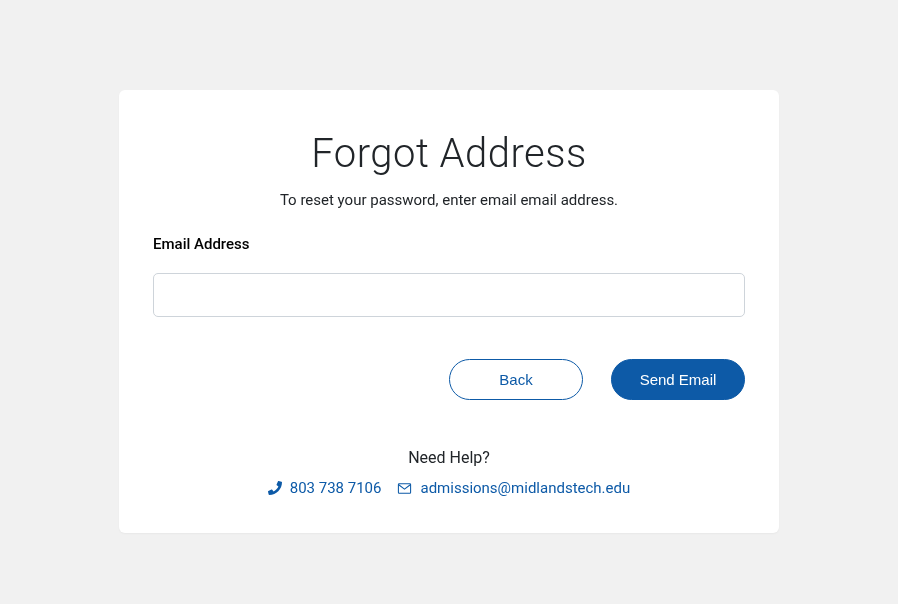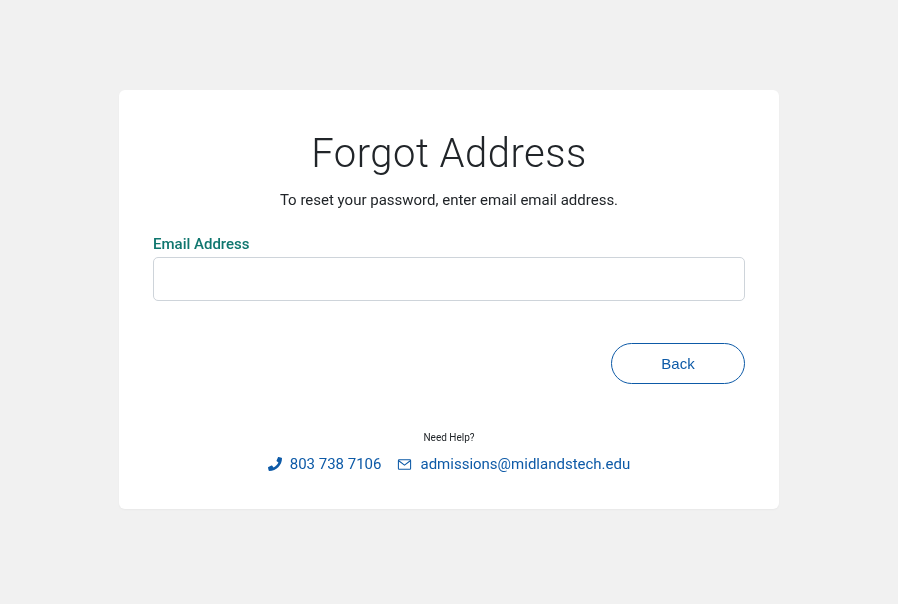--- a/index.html
+++ b/index.html
@@ -33,23 +33,23 @@
       letter-spacing: 0.5px;
     }
     .subtitle {
       font-size: 15px;
       color: #212529;
       text-align: center;
       margin-bottom: 26px;
     }
     .label {
       font-size: 15px;
-      color: #0f766e;
+      color: #000000;
       font-weight: 500;
-      margin-bottom: 4px;
+      margin-bottom: 20px;
       display: block;
     }
     .input {
       width: 100%;
       height: 44px;
       border: 1px solid #ced4da;
       border-radius: 5px;
       padding: 8px 12px;
       font-size: 15px;
       outline: none;
@@ -78,21 +78,21 @@
     .btn-primary {
       background: #0d5aa7;
       border: 1px solid #0d5aa7;
       color: #fff;
     }
     .help-section {
       margin-top: 48px;
       text-align: center;
     }
     .help-title {
-      font-size: 10px;
+      font-size: 16px;
       color: #212529;
       margin-bottom: 12px;
     }
     .help-links {
       display: flex;
       justify-content: center;
       gap: 16px;
       align-items: center;
     }
     .help-link {
@@ -114,20 +114,21 @@
 
 <div class="card">
   <h1 class="title">Forgot Address</h1>
   <p class="subtitle">To reset your password, enter email email address.</p>
 
   <label class="label">Email Address</label>
   <input type="text" class="input" value="" style="">
 
   <div class="buttons">
     <button class="btn btn-outline">Back</button>
+    <button class="btn btn-primary">Send Email</button>
   </div>
 
   <div class="help-section">
     <p class="help-title">Need Help?</p>
     <div class="help-links">
       <a class="help-link">
         <span class="icon">
           <svg width="14" height="14" viewBox="0 0 512 512" fill="#0d5aa7">
               <path d="M493.4 24.6l-104-24c-11.3-2.6-22.9 3.3-27.5 13.9l-48 112c-4.2 9.8-1.4 21.3 6.9 28l60.6 49.6c-36 76.7-98.9 140.5-177.2 177.2l-49.6-60.6c-6.8-8.3-18.2-11.1-28-6.9l-112 48C3.9 366.5-2 378.1.6 389.4l24 104C27.1 504.2 36.7 512 48 512c256.1 0 464-207.5 464-464 0-11.2-7.7-20.9-18.6-23.4z"></path>
             </svg>

